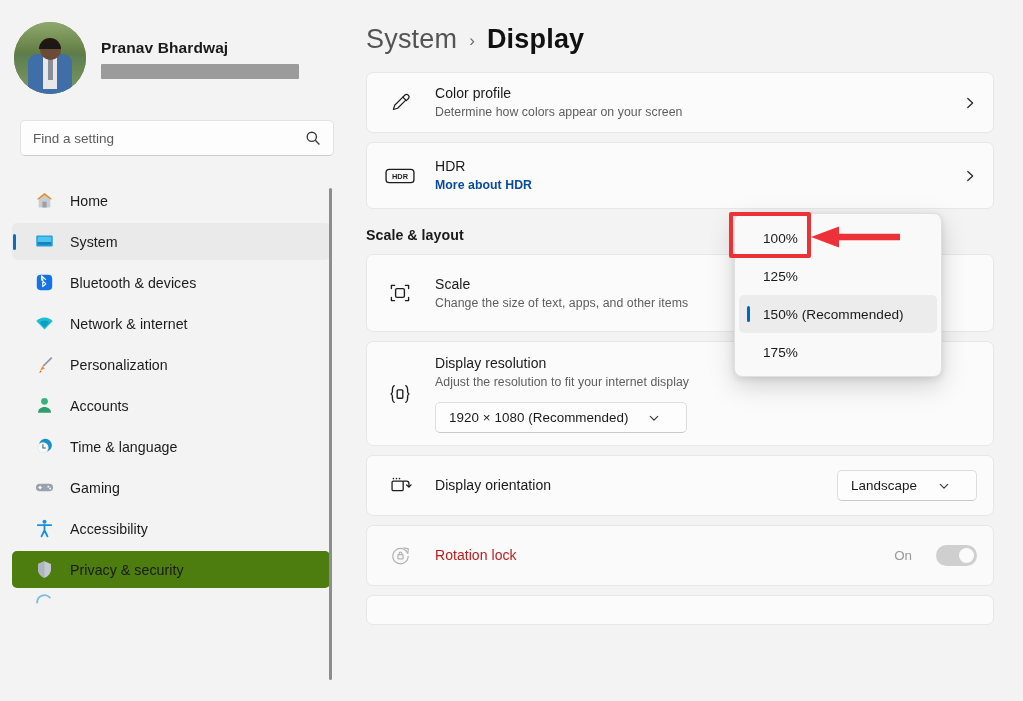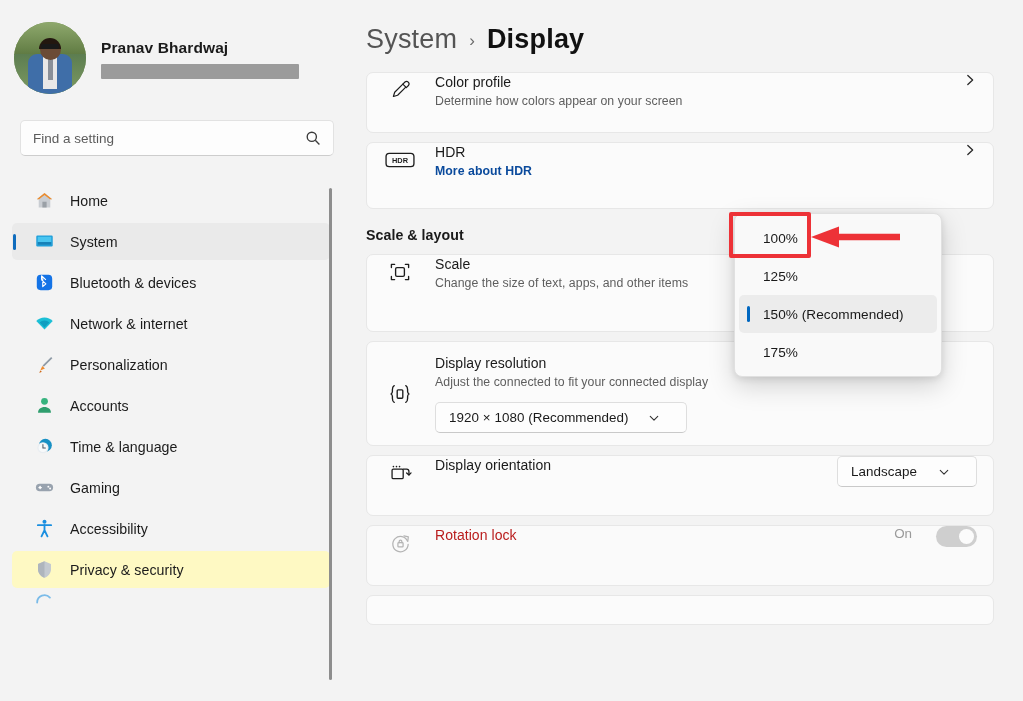--- a/index.html
+++ b/index.html
@@ -119,21 +119,21 @@
   .nav-item .ind {
     position: absolute;
     left: 1px; top: 50%;
     width: 3px; height: 16px;
     margin-top: -8px;
     border-radius: 2px;
     background: transparent;
   }
   .nav-item.selected { background: #eaeaea; }
   .nav-item.selected .ind { background: #0f6cbd; }
-  .nav-item.hovered { background: #fef9c3; }
+  .nav-item.hovered { background: #4d7c0f; }
   .nav-icon {
     flex: 0 0 24px;
     width: 24px; height: 24px;
     display: flex; align-items: center; justify-content: center;
     margin-right: 14px;
   }
   .nav-label {
     font-size: 14.2px;
     color: #1b1b1b;
     letter-spacing: .05px;
@@ -190,21 +190,21 @@
   }
 
   .card {
     position: relative;
     width: 628px;
     background: #fbfbfb;
     border: 1px solid #e7e7e7;
     border-radius: 7px;
     margin-bottom: 9px;
     display: flex;
-    align-items: flex-start;
+    align-items: center;
     padding: 0 16px;
   }
   .card.disabled { background: #fafafa; }
 
   .card-icon {
     flex: 0 0 34px;
     width: 34px; height: 34px;
     display: flex; align-items: center; justify-content: center;
     margin-right: 18px;
     color: #1c1c1c;
@@ -574,21 +574,21 @@
       <div class="card" style="height:105px; align-items:center;">
         <span class="card-icon">
           <svg viewBox="0 0 24 24" width="24" height="24" fill="none" stroke="currentColor" stroke-width="1.35" stroke-linecap="round" stroke-linejoin="round">
             <path d="M6.2 3.6C4.6 4.4 4.4 5.6 4.4 7.4v2.2c0 1.2-.5 2-1.4 2.4.9.4 1.4 1.2 1.4 2.4v2.2c0 1.8.2 3 1.8 3.8"></path>
             <path d="M17.8 3.6c1.6.8 1.8 2 1.8 3.8v2.2c0 1.2.5 2 1.4 2.4-.9.4-1.4 1.2-1.4 2.4v2.2c0 1.8-.2 3-1.8 3.8"></path>
             <rect x="9.2" y="7.8" width="5.6" height="8.4" rx=".9"></rect>
           </svg>
         </span>
         <div class="card-body">
           <div class="card-title">Display resolution</div>
-          <div class="card-sub">Adjust the connected to fit your connected display</div>
+          <div class="card-sub">Adjust the resolution to fit your internet display</div>
           <div class="combo" style="margin-top:11px; min-width:252px;">
             <span>1920 × 1080 (Recommended)</span>
             <span class="chev-down">
               <svg viewBox="0 0 16 16" fill="none" stroke="currentColor" stroke-width="1.45" stroke-linecap="round" stroke-linejoin="round">
                 <polyline points="3,5.8 8,10.8 13,5.8"></polyline>
               </svg>
             </span>
           </div>
         </div>
       </div>

